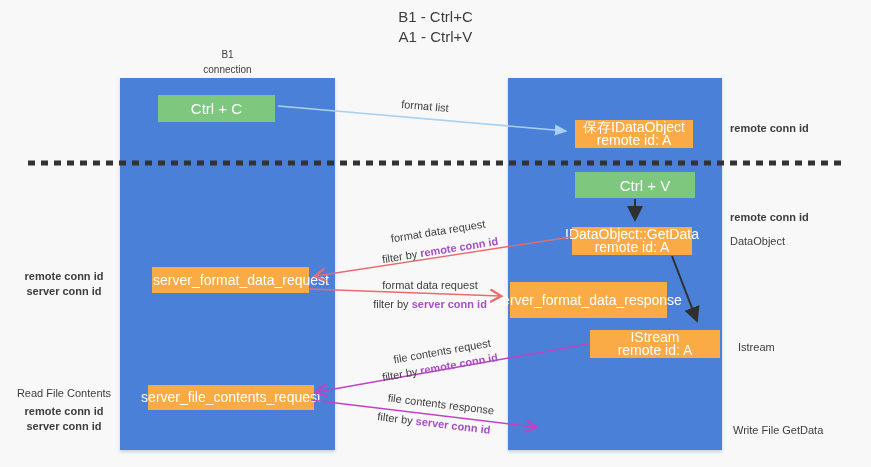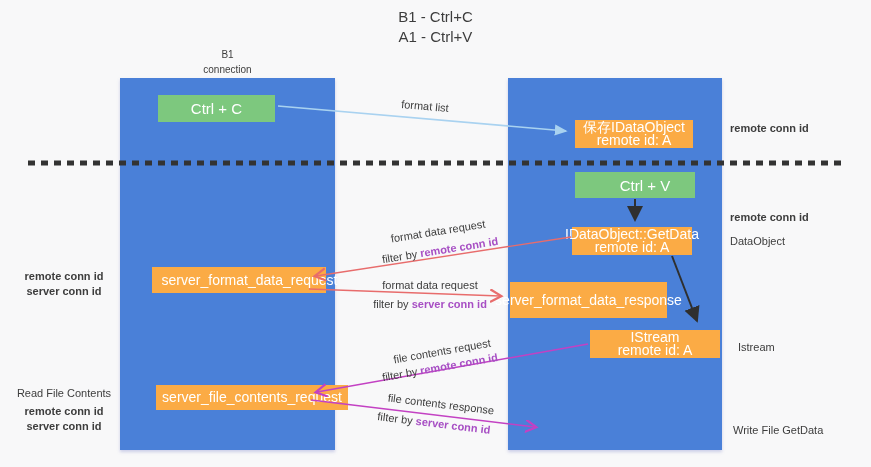--- a/index.html
+++ b/index.html
@@ -56,34 +56,34 @@
 
   <div class="node green" style="left:575px; top:172px; width:120px; height:26px;padding-left:20px;">
     <span>Ctrl + V</span>
   </div>
 
   <div class="node orange" style="left:572px; top:227px; width:120px; height:28px;">
     <span>IDataObject::GetData</span>
     <span>remote id: A</span>
   </div>
 
-  <div class="node orange" style="left:152px; top:267px; width:174px; height:26px;padding-left:21px;">
+  <div class="node orange" style="left:152px; top:267px; width:157px; height:26px;padding-left:21px;">
     <span>server_format_data_request</span>
   </div>
 
   <div class="node orange" style="left:510px; top:282px; width:157px; height:36px;">
     <span>server_format_data_response</span>
   </div>
 
   <div class="node orange" style="left:590px; top:330px; width:130px; height:28px;">
     <span>IStream</span>
     <span>remote id: A</span>
   </div>
 
-  <div class="node orange" style="left:156px; top:385px; width:192px; height:25px;">
+  <div class="node orange" style="left:148px; top:385px; width:166px; height:25px;">
     <span>server_file_contents_request</span>
   </div>
 
 
   <svg class="overlay" width="871" height="467" viewBox="0 0 871 467">
     <defs>
       <marker id="mk-blue" markerWidth="9" markerHeight="8" refX="7" refY="3.5" orient="auto">
         <path d="M0,0 L8,3.5 L0,7 z" fill="#a9d2f0"></path>
       </marker>
       <marker id="mk-black" markerWidth="10" markerHeight="9" refX="7" refY="4" orient="auto">

